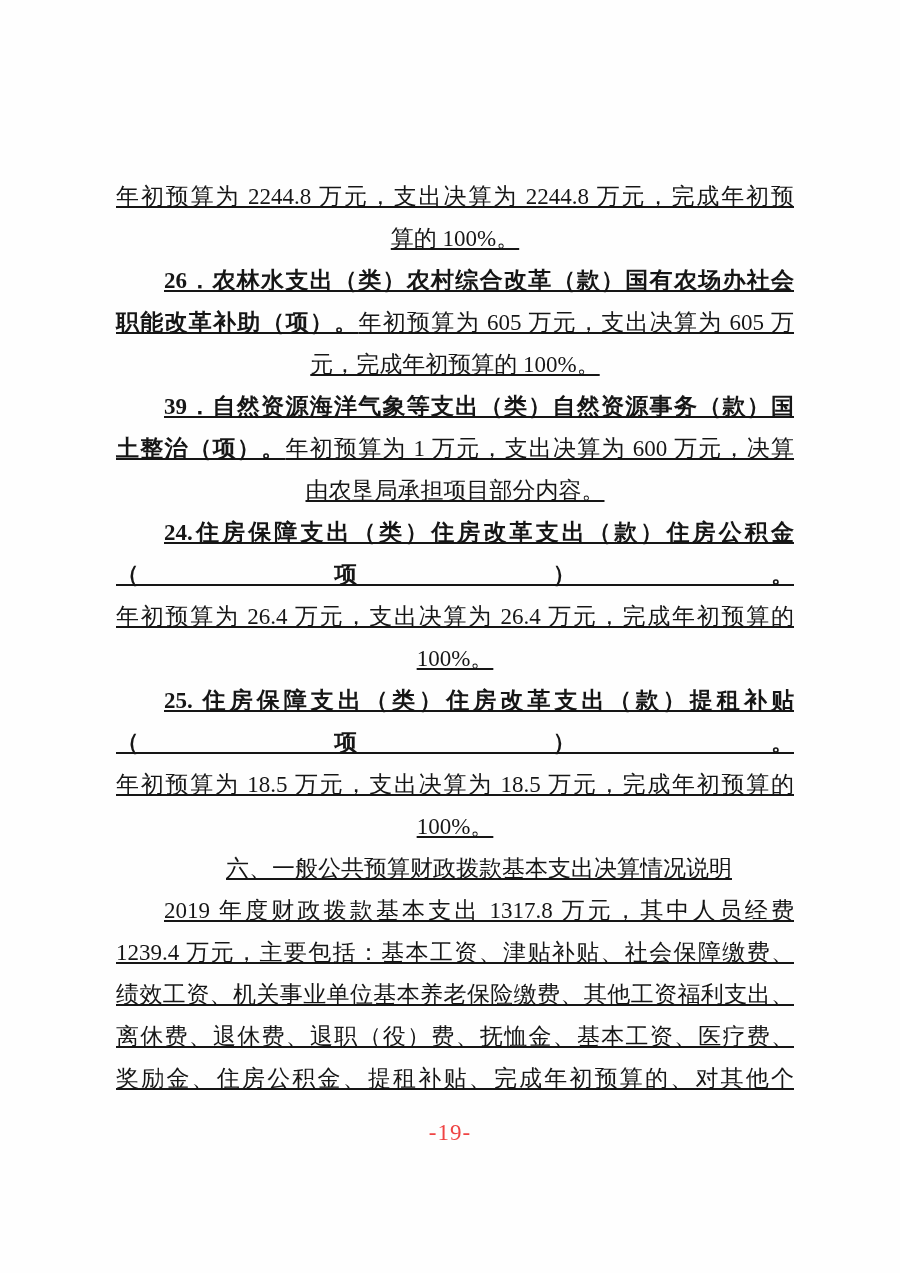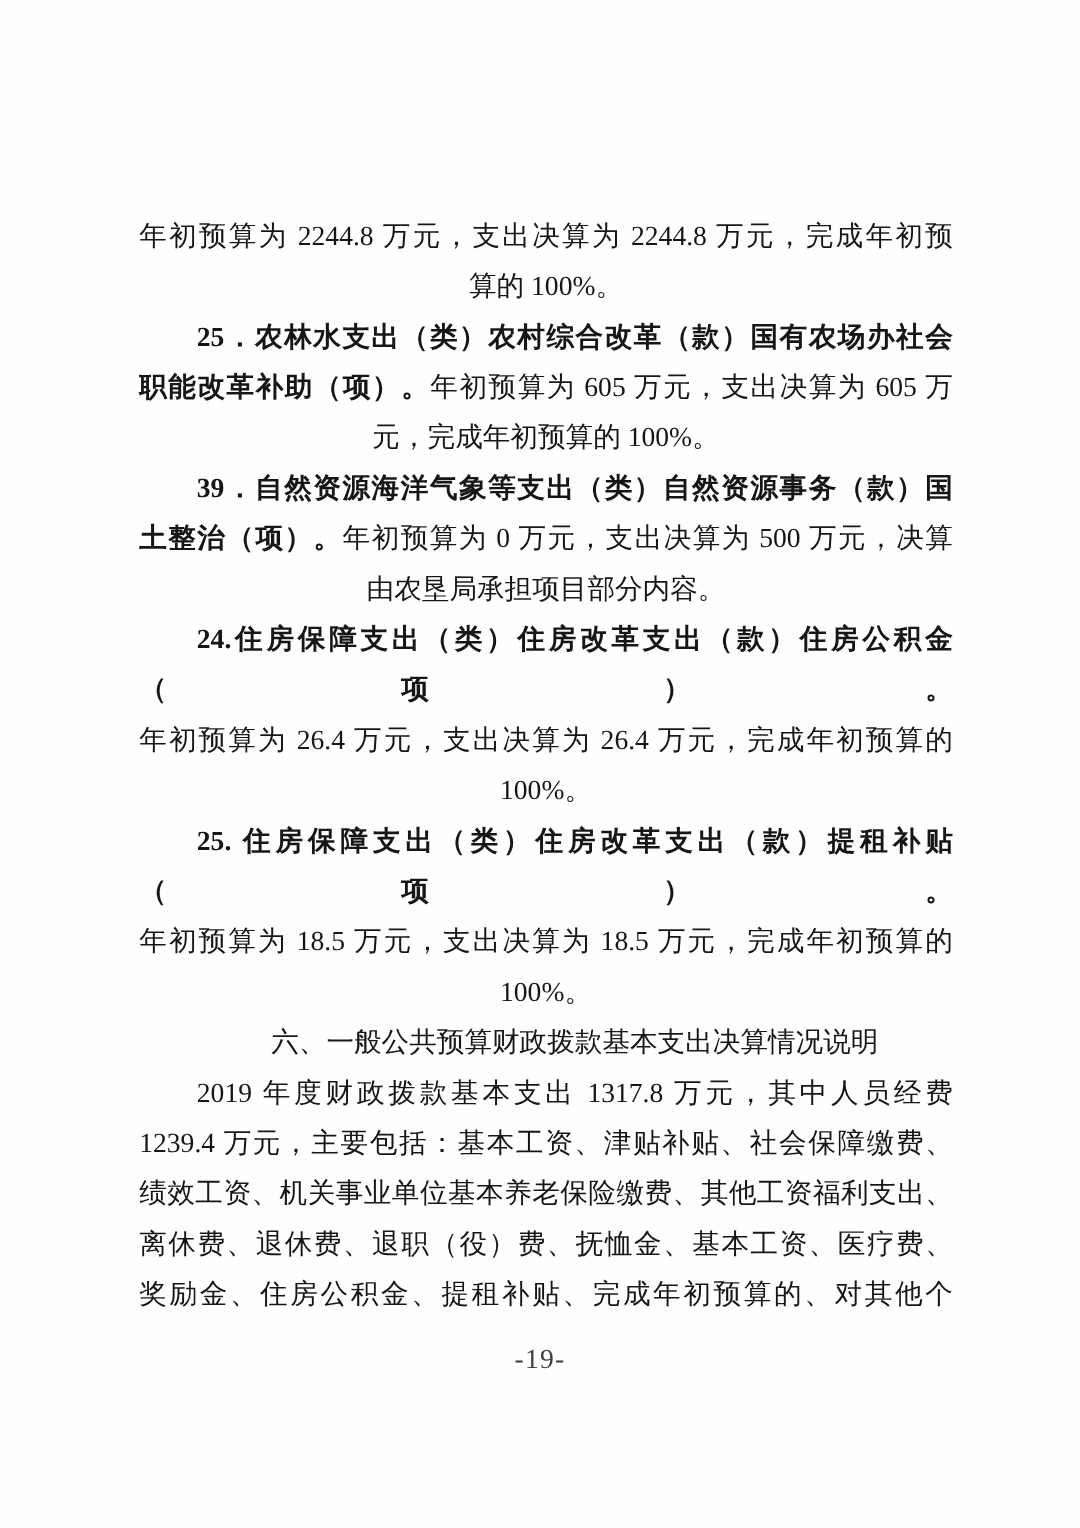--- a/index.html
+++ b/index.html
@@ -17,20 +17,21 @@
     inset: 0;
     background: #fefefe;
   }
   .textblock {
     position: absolute;
     left: 116px;
     top: 176px;
     width: 678px;
     font-size: 23px;
     line-height: 42px;
+    text-decoration: underline;
   }
   .line {
     text-align: center;
     min-height: 42px;
   }
   .line.just {
     text-align: justify;
     text-align-last: justify;
     text-justify: inter-character;
   }
@@ -41,35 +42,35 @@
     font-weight: 700;
   }
   .page-number {
     position: absolute;
     top: 1120px;
     left: 0;
     width: 900px;
     text-align: center;
     font-size: 23px;
     letter-spacing: 1px;
-    color: #404040;
+    color: #ef4444;
   }
 </style>
 </head>
 <body>
 
 <div class="page">
   <div class="textblock" id="doc-body">
       <div class="line just"><span class="seg">年初预算为 2244.8 万元，支出决算为 2244.8 万元，完成年初预</span></div>
       <div class="line"><span class="seg">算的 100%。</span></div>
-      <div class="line just indent"><span class="seg bold">25．农林水支出（类）农村综合改革（款）国有农场办社会</span></div>
+      <div class="line just indent"><span class="seg bold">26．农林水支出（类）农村综合改革（款）国有农场办社会</span></div>
       <div class="line just"><span class="seg bold">职能改革补助（项）。</span><span class="seg">年初预算为 605 万元，支出决算为 605 万</span></div>
       <div class="line"><span class="seg">元，完成年初预算的 100%。</span></div>
       <div class="line just indent"><span class="seg bold">39．自然资源海洋气象等支出（类）自然资源事务（款）国</span></div>
-      <div class="line just"><span class="seg bold">土整治（项）。</span><span class="seg">年初预算为 0 万元，支出决算为 500 万元，决算</span></div>
+      <div class="line just"><span class="seg bold">土整治（项）。</span><span class="seg">年初预算为 1 万元，支出决算为 600 万元，决算</span></div>
       <div class="line"><span class="seg">由农垦局承担项目部分内容。</span></div>
       <div class="line just indent"><span class="seg bold">24.住房保障支出（类）住房改革支出（款）住房公积金（项）。</span></div>
       <div class="line just"><span class="seg">年初预算为 26.4 万元，支出决算为 26.4 万元，完成年初预算的</span></div>
       <div class="line"><span class="seg">100%。</span></div>
       <div class="line just indent"><span class="seg bold">25. 住房保障支出（类）住房改革支出（款）提租补贴（项）。</span></div>
       <div class="line just"><span class="seg">年初预算为 18.5 万元，支出决算为 18.5 万元，完成年初预算的</span></div>
       <div class="line"><span class="seg">100%。</span></div>
       <div class="line indent"><span class="seg">六、一般公共预算财政拨款基本支出决算情况说明</span></div>
       <div class="line just indent"><span class="seg">2019 年度财政拨款基本支出 1317.8 万元，其中人员经费</span></div>
       <div class="line just"><span class="seg">1239.4 万元，主要包括：基本工资、津贴补贴、社会保障缴费、</span></div>

